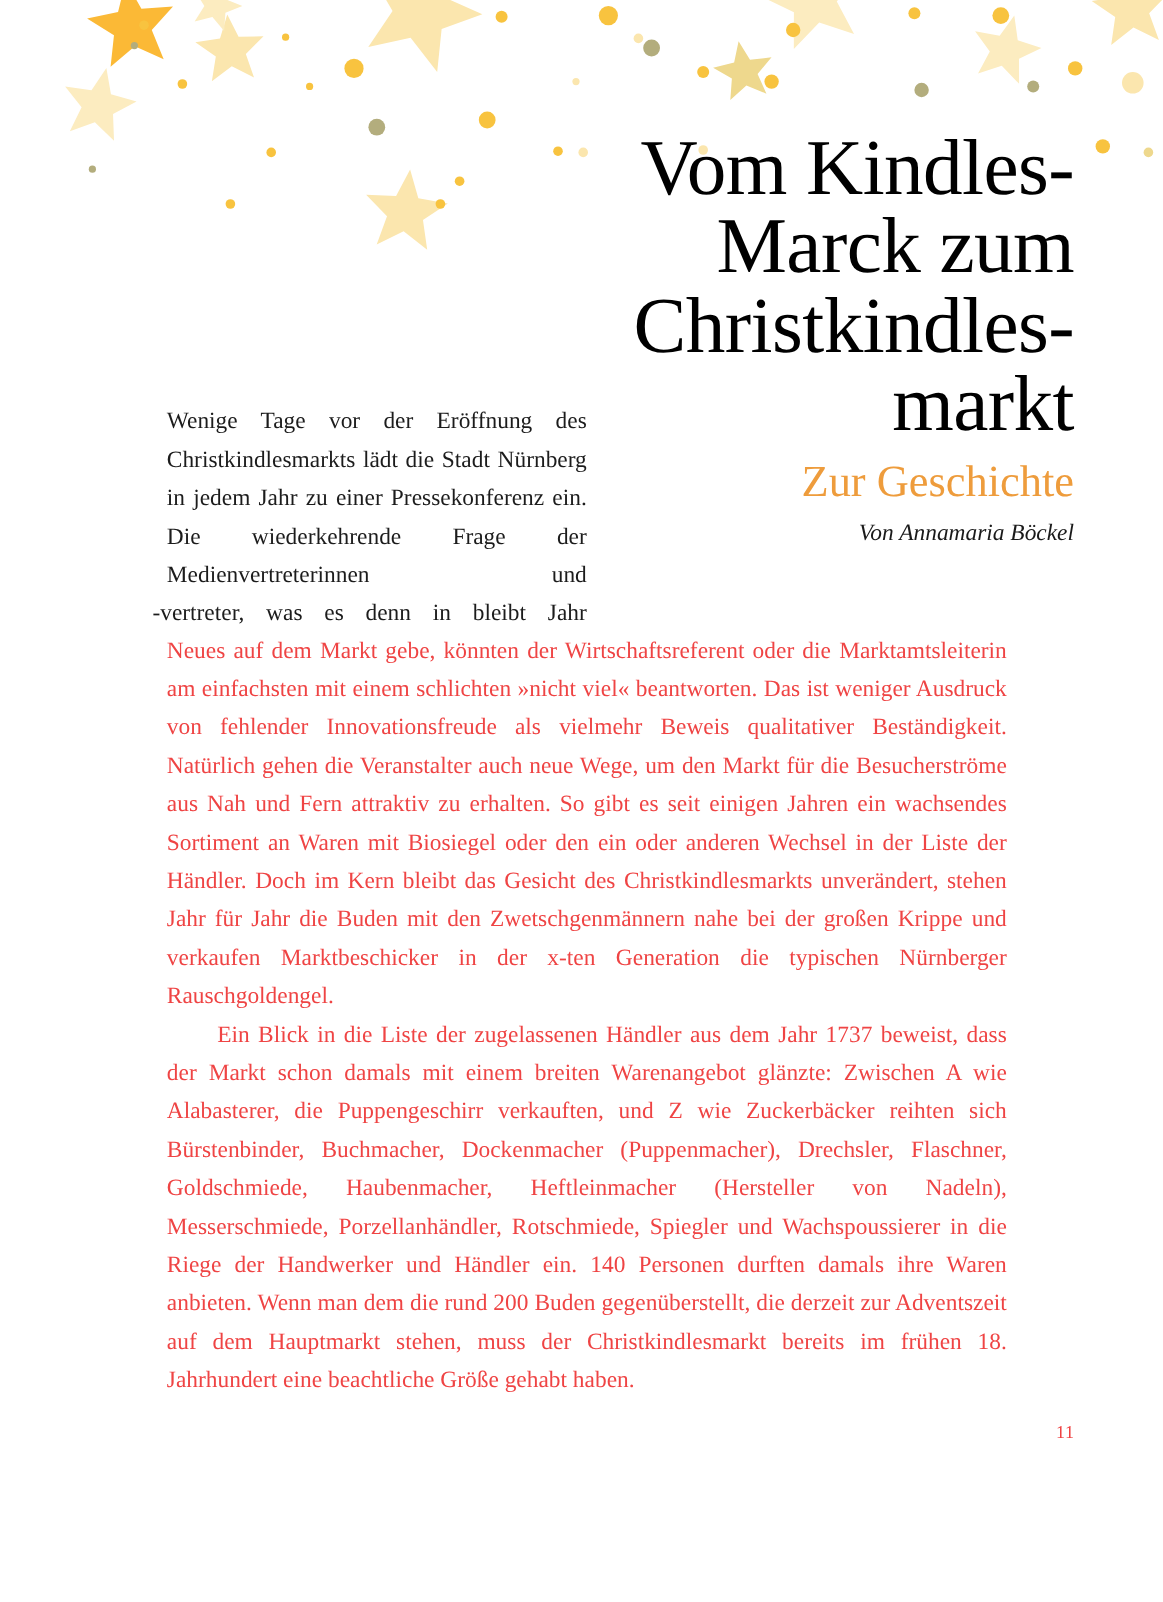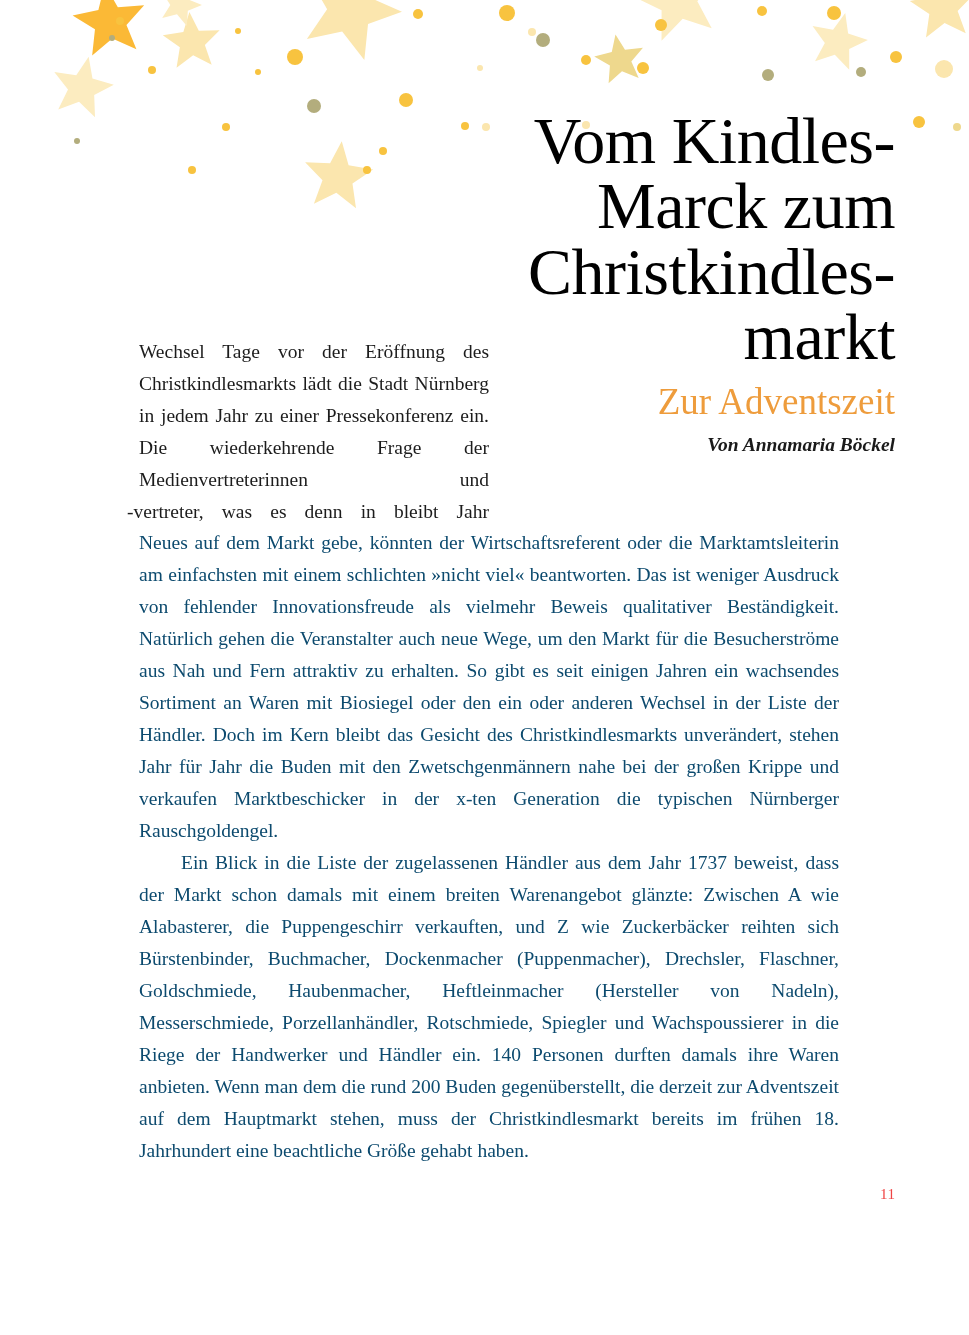--- a/index.html
+++ b/index.html
@@ -51,21 +51,21 @@
     font-family: "Liberation Serif", "DejaVu Serif", serif;
     font-weight: 400;
     font-size: 37px;
     line-height: 1.05;
     color: #ee9c3c;
   }
   .byline {
     margin: 12px 0 0 0;
     font-family: "Liberation Serif", "DejaVu Serif", serif;
     font-style: italic;
-    font-weight: 700;
+    font-weight: 400;
     font-size: 19.5px;
     color: #1a1a1a;
   }
 
   
   .intro-col {
     position: absolute;
     left: 139px;
     top: 336px;
     width: 350px;
@@ -84,21 +84,21 @@
 
   
   .body-col {
     position: absolute;
     left: 139px;
     top: 527px;
     width: 700px;
     font-size: 19.5px;
     line-height: 32px;
     text-align: justify;
-    color: #0c4a6e;
+    color: #ef4444;
   }
   .body-col p {
     margin: 0;
   }
   .body-col p.indented {
     text-indent: 42px;
   }
 
   
   .folio {
@@ -165,26 +165,26 @@
           <circle cx="152" cy="70" r="4" fill="#f8c33f"></circle>
         </g>
     </svg>
   </div>
 
   <div class="headline-block">
     <h1 class="headline">Vom Kindles-
 Marck zum
 Christkindles-
 markt</h1>
-    <div class="kicker">Zur Adventszeit</div>
+    <div class="kicker">Zur Geschichte</div>
     <div class="byline">Von Annamaria Böckel</div>
   </div>
 
   <div class="intro-col">
-    <span>Wechsel Tage vor der Eröffnung des Christkindlesmarkts lädt die Stadt Nürnberg in jedem Jahr zu einer Pressekonferenz ein. Die wiederkehrende Frage der Medienvertreterinnen und</span>
+    <span>Wenige Tage vor der Eröffnung des Christkindlesmarkts lädt die Stadt Nürnberg in jedem Jahr zu einer Pressekonferenz ein. Die wiederkehrende Frage der Medienvertreterinnen und</span>
     <span class="last-line">-vertreter, was es denn in bleibt Jahr</span>
   </div>
 
   <div class="body-col">
     <p>Neues auf dem Markt gebe, könnten der Wirtschaftsreferent oder die Marktamtsleiterin am einfachsten mit einem schlichten »nicht viel« beantworten. Das ist weniger Ausdruck von fehlender Innovationsfreude als vielmehr Beweis qualitativer Beständigkeit. Natürlich gehen die Veranstalter auch neue Wege, um den Markt für die Besucherströme aus Nah und Fern attraktiv zu erhalten. So gibt es seit einigen Jahren ein wachsendes Sortiment an Waren mit Biosiegel oder den ein oder anderen Wechsel in der Liste der Händler. Doch im Kern bleibt das Gesicht des Christkindlesmarkts unverändert, stehen Jahr für Jahr die Buden mit den Zwetschgenmännern nahe bei der großen Krippe und verkaufen Marktbeschicker in der x-ten Generation die typischen Nürnberger Rauschgoldengel.</p>
     <p class="indented">Ein Blick in die Liste der zugelassenen Händler aus dem Jahr 1737 beweist, dass der Markt schon damals mit einem breiten Warenangebot glänzte: Zwischen A wie Alabasterer, die Puppengeschirr verkauften, und Z wie Zuckerbäcker reihten sich Bürstenbinder, Buchmacher, Dockenmacher (Puppenmacher), Drechsler, Flaschner, Goldschmiede, Haubenmacher, Heftleinmacher (Hersteller von Nadeln), Messerschmiede, Porzellanhändler, Rotschmiede, Spiegler und Wachspoussierer in die Riege der Handwerker und Händler ein. 140 Personen durften damals ihre Waren anbieten. Wenn man dem die rund 200 Buden gegenüberstellt, die derzeit zur Adventszeit auf dem Hauptmarkt stehen, muss der Christkindlesmarkt bereits im frühen 18. Jahrhundert eine beachtliche Größe gehabt haben.</p>
   </div>
 
   <div class="folio">11</div>
 

